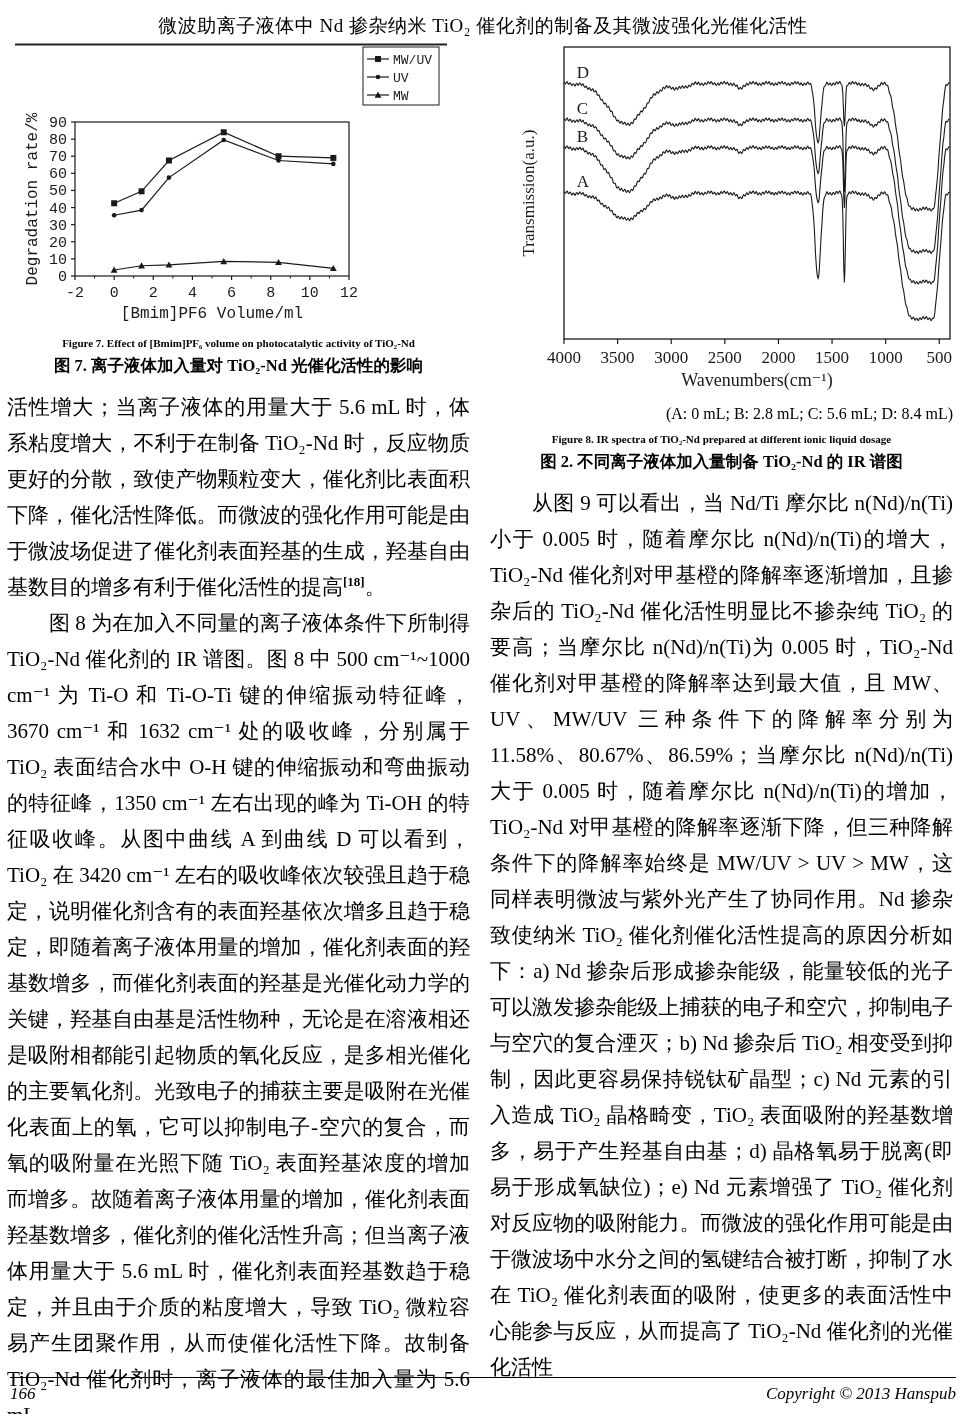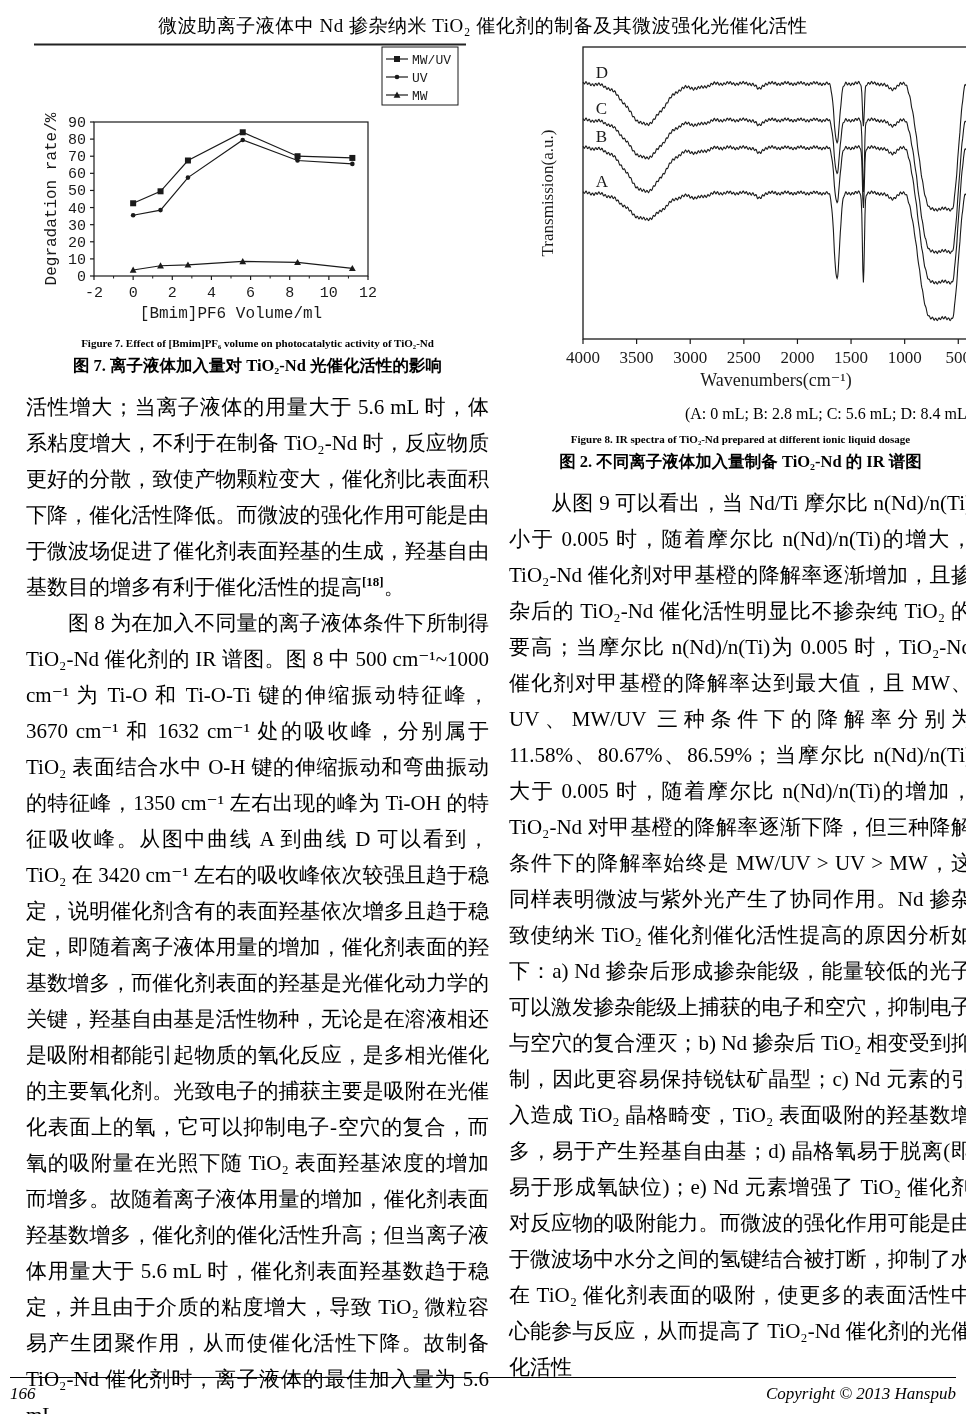--- a/index.html
+++ b/index.html
@@ -1,18 +1,18 @@
 <!DOCTYPE html>
 <html><head>
 <meta charset="utf-8">
 <style>
   html,body{margin:0;padding:0;background:#ffffff;}
   body{width:966px;height:1414px;overflow:hidden;position:relative;
        font-family:"Liberation Serif","DejaVu Serif",serif;color:#000;}
-  .page{padding:0 26px;position:relative;height:100%;box-sizing:border-box;}
+  .page{padding:0 7px;position:relative;height:100%;box-sizing:border-box;}
   .header{ text-align:center;padding-top:13px;font-size:19px;letter-spacing:.5px;}
   .columns{display:flex;gap:20px;margin-top:4px;}
   .col{width:463px;}
   .figure-block{margin:0;}
   .fig-caption{text-align:center;font-weight:bold;margin:2px 0 10px;}
   .cap-en{font-size:11px;line-height:20px;}
   .cap-zh{font-size:16.5px;line-height:26px;}
   .fig-note{font-size:16px;text-align:right;font-weight:normal;margin:10px 0 6px;}
   .body-p{font-size:21px;line-height:36px;text-align:justify;margin:0;}
   .indent{text-indent:2em;}

